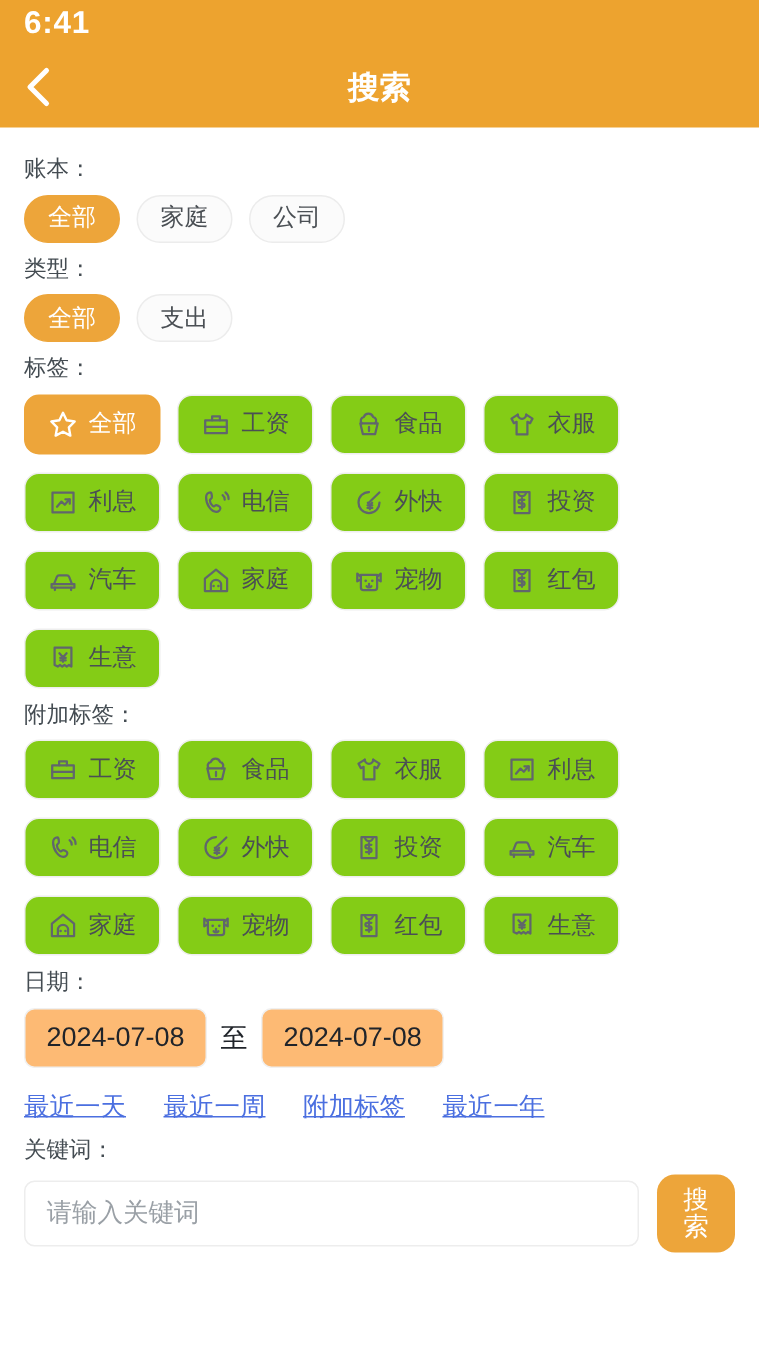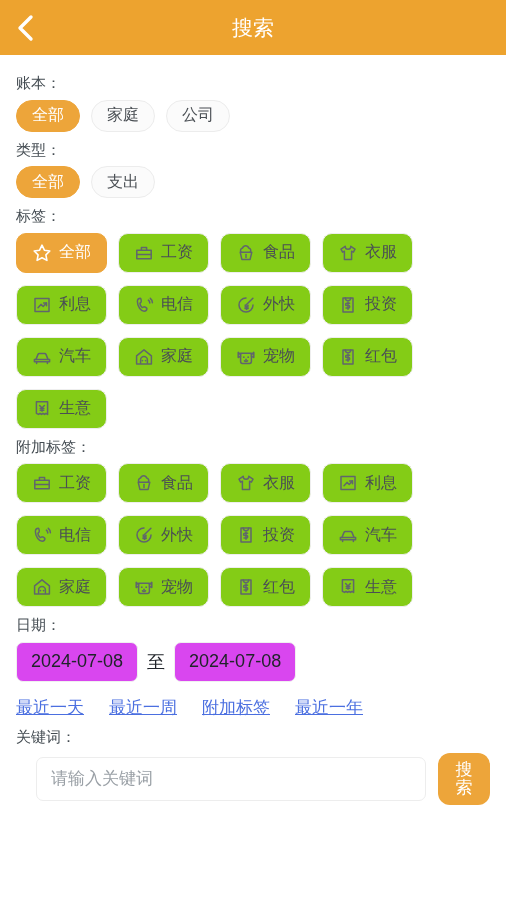--- a/index.html
+++ b/index.html
@@ -24,21 +24,21 @@
     height: 55px; background: #eda32f;
     display: flex; align-items: center; position: relative;
   }
   .back-btn {
     width: 52px; height: 55px; display: flex; align-items: center;
     justify-content: center; cursor: pointer;
   }
   .back-chevron { display: block; }
   .nav-title {
     position: absolute; left: 0; right: 0; text-align: center;
-    color: #ffffff; font-size: 21px; font-weight: normal; pointer-events: none;
+    color: #ffffff; font-size: 21px; font-weight: bold; pointer-events: none;
   }
 
   
   .content { padding: 10px 16px 0 16px; }
   .section { margin-bottom: 2px; }
   .section-label {
     font-size: 15px; color: #444c52; margin: 8px 0 7px 0; line-height: 1.3;
   }
 
   .pill-row { display: flex; flex-wrap: wrap; gap: 11px; }
@@ -63,52 +63,55 @@
   }
   .tag-pill.active {
     background: #eda53a; border-color: #eda53a; color: #ffffff;
   }
   .tag-pill svg { display: block; flex: none; }
   .tag-row { display: flex; flex-wrap: wrap; gap: 11px; row-gap: 12px; }
 
   
   .date-row { display: flex; align-items: center; gap: 0; }
   .date-box {
-    background: #d946ef; border: 1px solid #f0f0f0; border-radius: 7px;
+    background: #fdba74; border: 1px solid #f0f0f0; border-radius: 7px;
     height: 40px; display: flex; align-items: center; padding: 0 14px;
     font-size: 18px; color: #20242a; cursor: pointer;
   }
   .date-sep { font-size: 18px; color: #20242a; padding: 0 9px; }
 
   .quick-links { display: flex; gap: 25px; margin-top: 14px; }
   .quick-link {
     font-size: 17px; color: #4b6fe0; text-decoration: underline; cursor: pointer;
   }
 
   
-  .kw-row { display: flex; align-items: center; gap: 12px; margin-top: 4px; margin-left: 20px; }
+  .kw-row { display: flex; align-items: center; gap: 12px; margin-top: 4px; }
   .kw-input {
     flex: 1; height: 44px; border: 1px solid #ededed; border-radius: 7px;
     background: #ffffff; padding: 0 14px; font-size: 17px; color: #20242a;
     font-family: "Liberation Sans", "DejaVu Sans", sans-serif; outline: none;
   }
   .kw-input::placeholder { color: #9aa0a6; }
   .search-btn {
     width: 52px; height: 52px; border-radius: 12px; background: #eda53a;
     color: #ffffff; font-size: 17px; line-height: 1.05;
     display: flex; flex-direction: column; align-items: center;
     justify-content: center; cursor: pointer; border: none;
     font-family: "Liberation Sans", "DejaVu Sans", sans-serif;
   }
 </style>
 </head>
 <body>
 
 <div class="phone">
 
+  <div class="statusbar">
+    <span class="status-time">6:41</span>
+  </div>
 
   <div class="navbar">
     <div class="back-btn">
       <svg class="back-chevron" width="20" height="30" viewBox="0 0 20 30">
         <polyline points="15,4 4,15 15,26" fill="none" stroke="#ffffff" stroke-width="3.4" stroke-linecap="round" stroke-linejoin="round"></polyline>
       </svg>
     </div>
     <div class="nav-title">搜索</div>
   </div>
 

